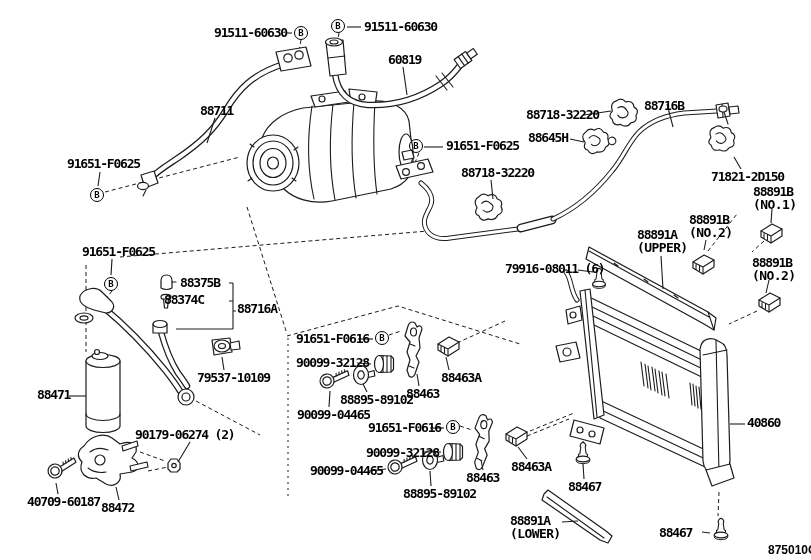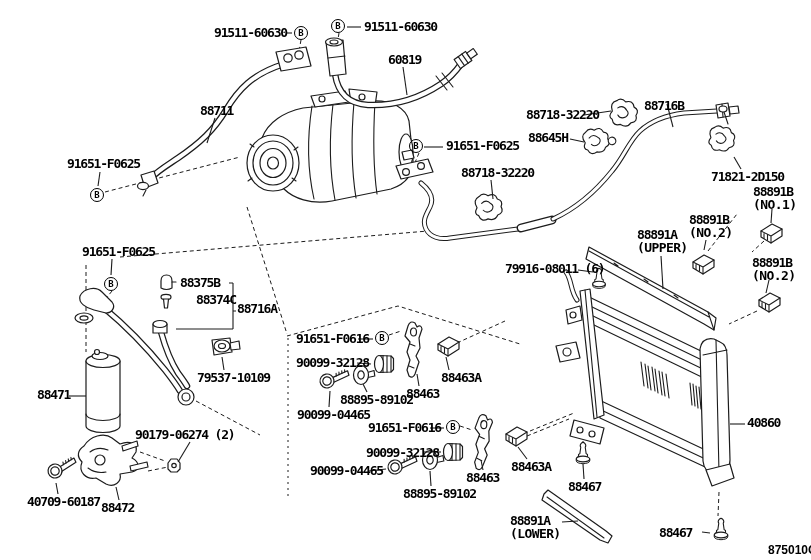--- a/index.html
+++ b/index.html
@@ -374,21 +374,21 @@
   <span>88891A</span>
   <span class="sub">(UPPER)</span>
 </div>
 <div class="lbl" style="left:752px;top:257px">
   <span>88891B</span>
   <span class="sub">(NO.2)</span>
 </div>
 <div class="lbl" style="left:505px;top:263px">79916-08011 (6)</div>
 <div class="lbl" style="left:82px;top:246px">91651-F0625</div>
 <div class="lbl" style="left:180px;top:277px">88375B</div>
-<div class="lbl" style="left:196px;top:294px">88374C</div>
+<div class="lbl" style="left:164px;top:294px">88374C</div>
 <div class="lbl" style="left:237px;top:303px">88716A</div>
 <div class="lbl" style="left:296px;top:333px">91651-F0616</div>
 <div class="lbl" style="left:296px;top:357px">90099-32128</div>
 <div class="lbl" style="left:441px;top:372px">88463A</div>
 <div class="lbl" style="left:406px;top:388px">88463</div>
 <div class="lbl" style="left:340px;top:394px">88895-89102</div>
 <div class="lbl" style="left:297px;top:409px">90099-04465</div>
 <div class="lbl" style="left:37px;top:389px">88471</div>
 <div class="lbl" style="left:197px;top:372px">79537-10109</div>
 <div class="lbl" style="left:135px;top:429px">90179-06274 (2)</div>

